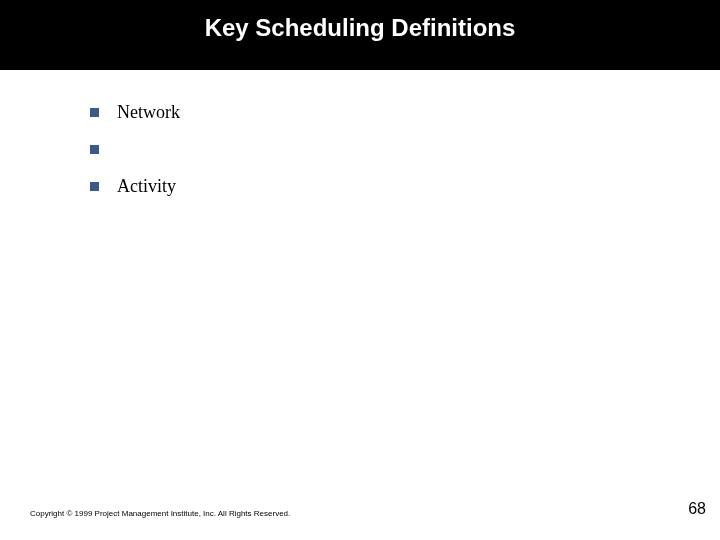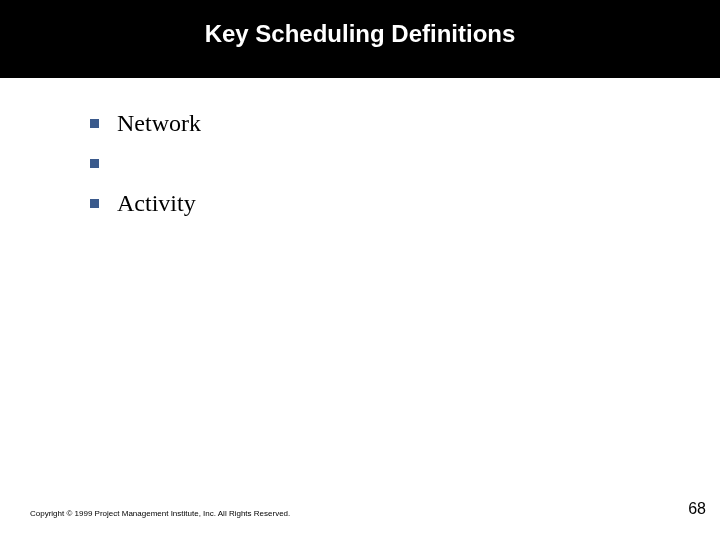--- a/index.html
+++ b/index.html
@@ -4,26 +4,26 @@
 <style>
   * { margin: 0; padding: 0; box-sizing: border-box; }
   html, body { width: 720px; height: 540px; overflow: hidden; }
   body {
     font-family: Arial, Helvetica, sans-serif;
     background: #ffffff;
     position: relative;
   }
   .title-bar {
     width: 100%;
-    height: 78px;
+    height: 70px;
     background: #000000;
     display: flex;
     align-items: flex-start;
     justify-content: center;
-    padding-top: 20px;
+    padding-top: 14px;
   }
   .title-text {
     color: #ffffff;
     font-size: 24px;
     font-weight: bold;
   }
   .content {
     padding: 32px 0 0 90px;
   }
   .bullet-row {
@@ -33,21 +33,21 @@
   }
   .bullet-square {
     width: 9px;
     height: 9px;
     background: #3a5a8c;
     margin-right: 18px;
     flex-shrink: 0;
   }
   .bullet-text {
     font-family: Georgia, 'Times New Roman', serif;
-    font-size: 24px;
+    font-size: 18px;
     color: #000000;
   }
   .footer {
     position: absolute;
     bottom: 22px;
     left: 8px;
     width: 100%;
     padding: 0 22px;
     display: flex;
     justify-content: space-between;

